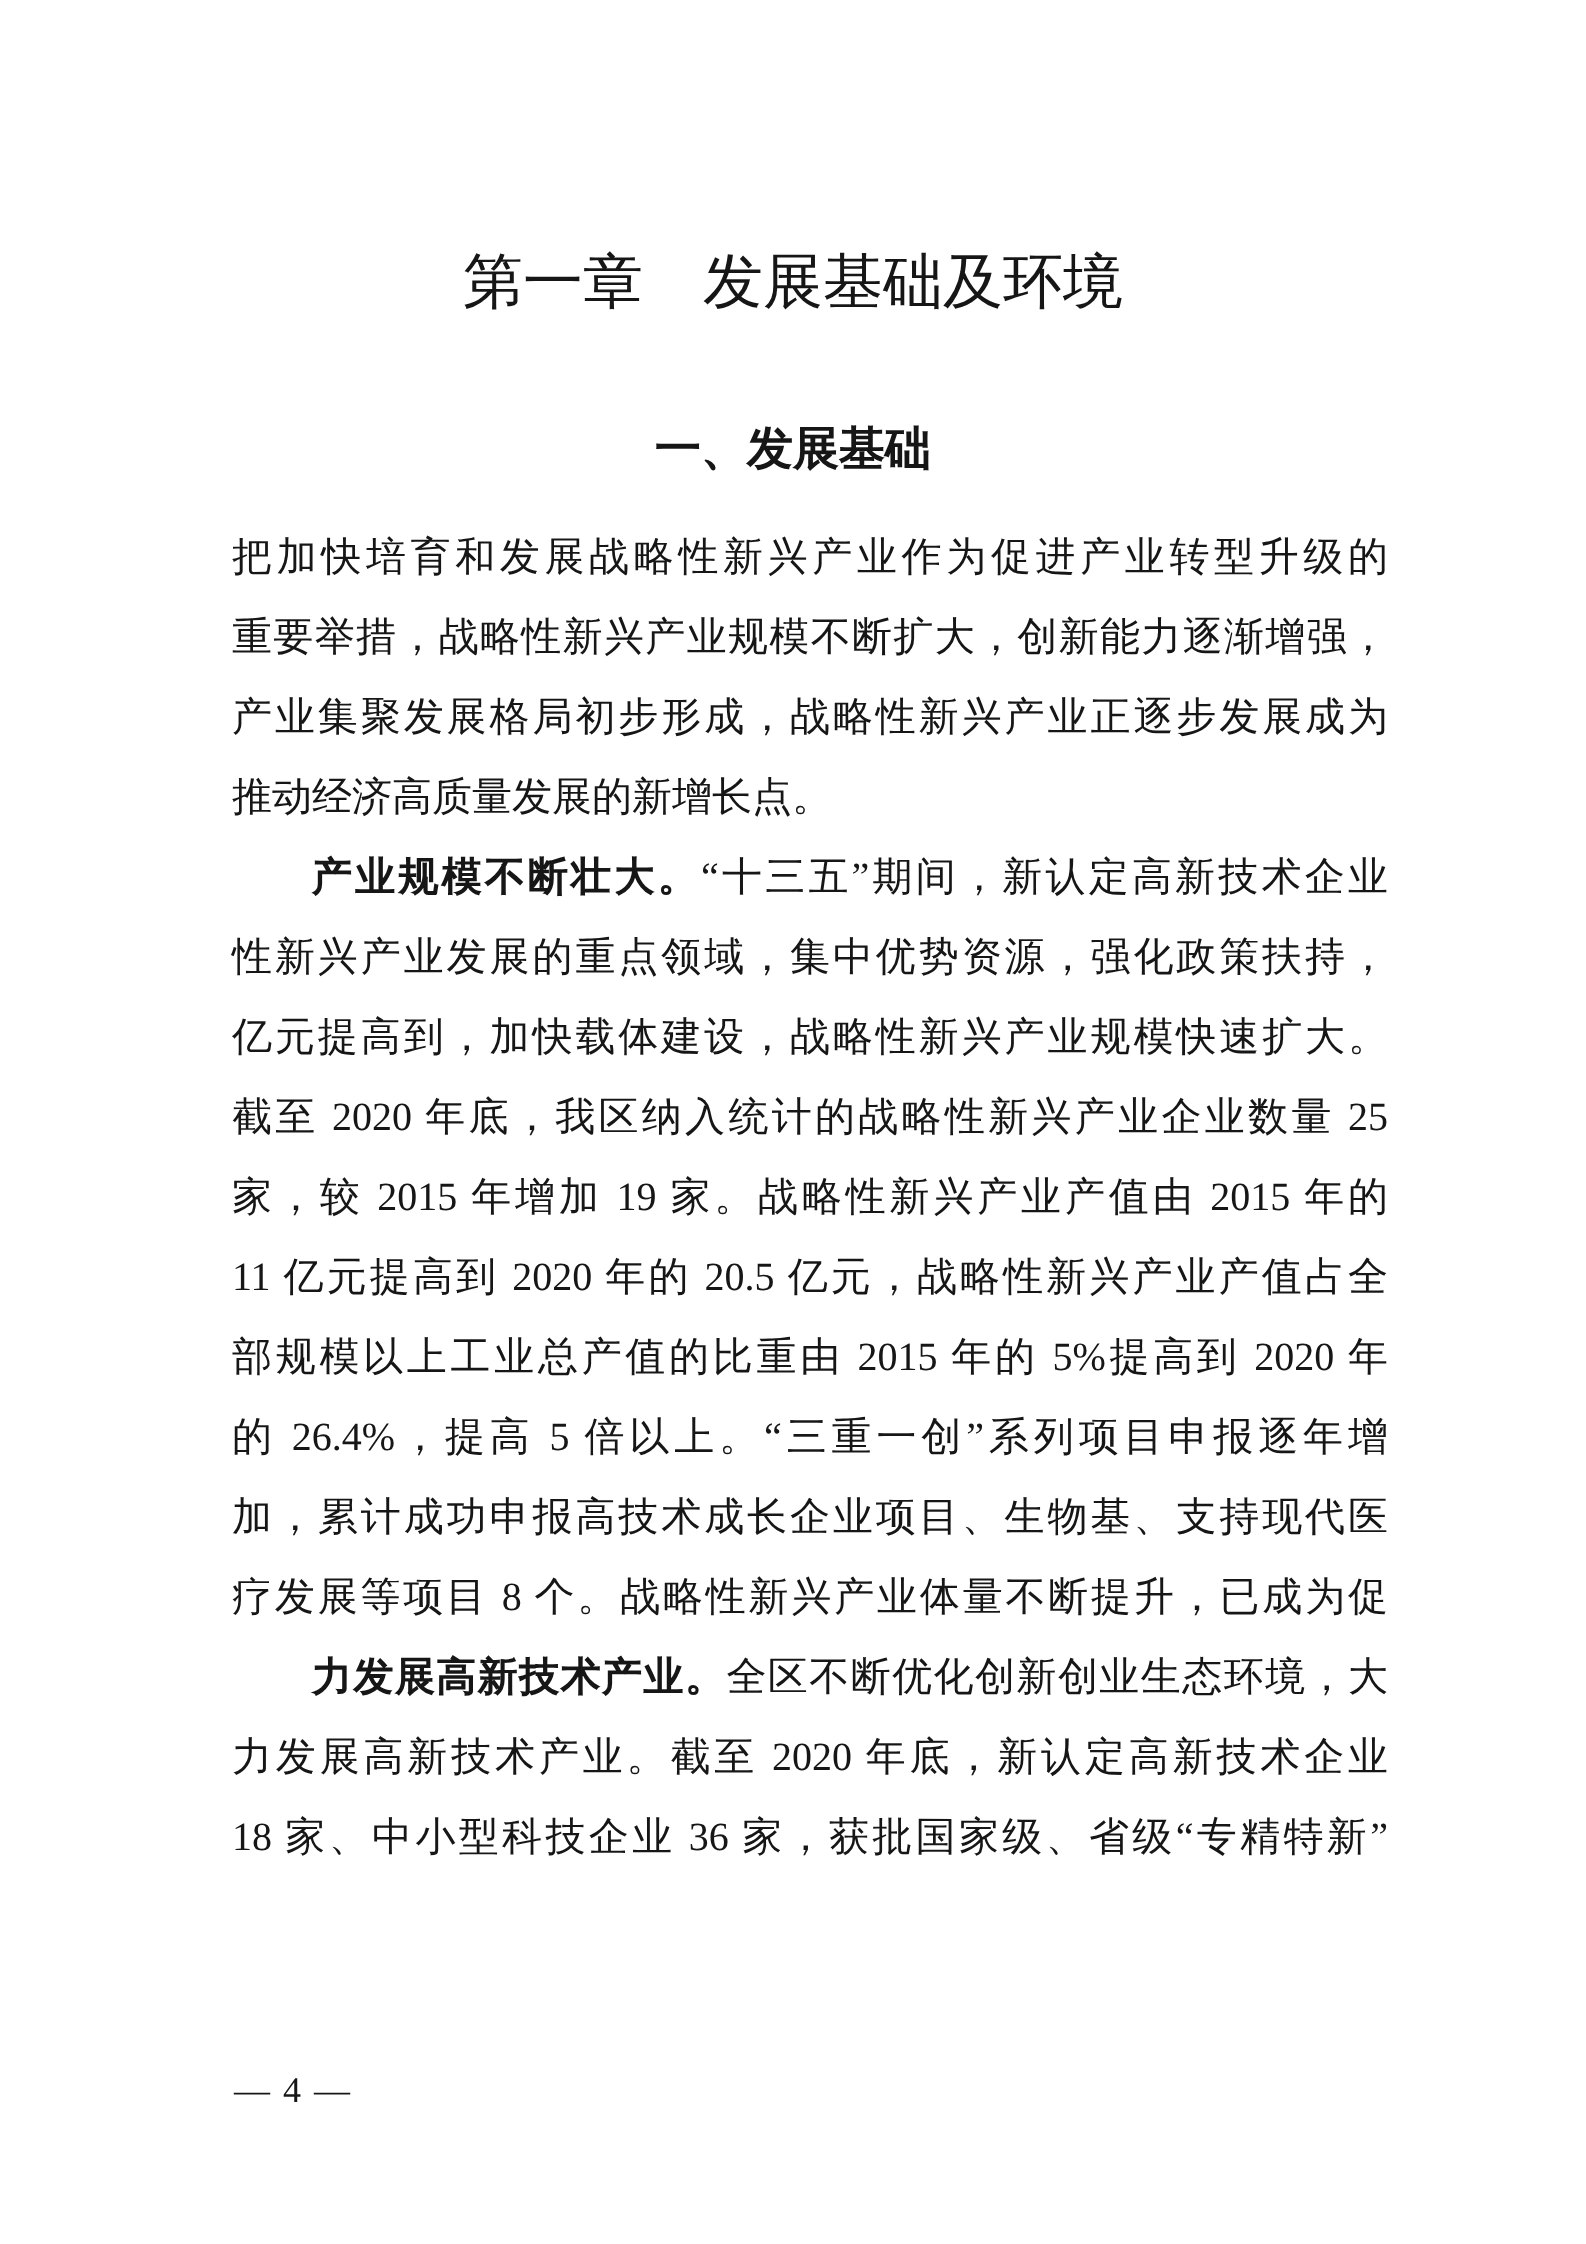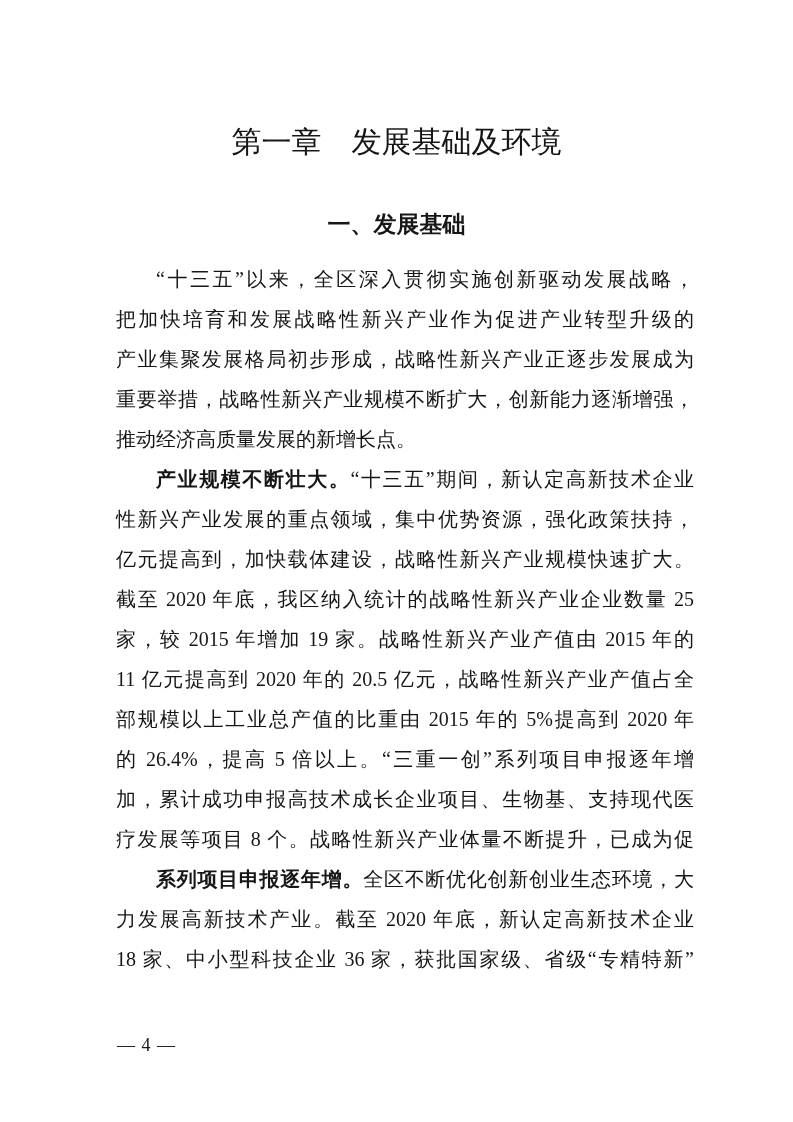--- a/index.html
+++ b/index.html
@@ -71,39 +71,38 @@
 </head>
 <body>
 
 <div class="page">
   <h1 class="chapter-title">第一章　发展基础及环境</h1>
 
   <h2 class="section-heading">一、发展基础</h2>
 
   <div class="doc-body">
       <div class="paragraph">
-        <div class="bline indent"><span>“十三五”以来，全区深入贯彻实施创新驱动发展战略，</span></div>
         <div class="bline"><span>把加快培育和发展战略性新兴产业作为促进产业转型升级的</span></div>
+        <div class="bline"><span>重要举措，战略性新兴产业规模不断扩大，创新能力逐渐增强，</span></div>
         <div class="bline"><span>产业集聚发展格局初步形成，战略性新兴产业正逐步发展成为</span></div>
-        <div class="bline"><span>重要举措，战略性新兴产业规模不断扩大，创新能力逐渐增强，</span></div>
         <div class="bline final"><span>推动经济高质量发展的新增长点。</span></div>
       </div>
       <div class="paragraph">
         <div class="bline indent"><b class="lead">产业规模不断壮大。</b><span>“十三五”期间，新认定高新技术企业</span></div>
         <div class="bline"><span>性新兴产业发展的重点领域，集中优势资源，强化政策扶持，</span></div>
         <div class="bline"><span>亿元提高到，加快载体建设，战略性新兴产业规模快速扩大。</span></div>
         <div class="bline"><span>截至 2020 年底，我区纳入统计的战略性新兴产业企业数量 25</span></div>
         <div class="bline"><span>家，较 2015 年增加 19 家。战略性新兴产业产值由 2015 年的</span></div>
         <div class="bline"><span>11 亿元提高到 2020 年的 20.5 亿元，战略性新兴产业产值占全</span></div>
         <div class="bline"><span>部规模以上工业总产值的比重由 2015 年的 5%提高到 2020 年</span></div>
         <div class="bline"><span>的 26.4%，提高 5 倍以上。“三重一创”系列项目申报逐年增</span></div>
         <div class="bline"><span>加，累计成功申报高技术成长企业项目、生物基、支持现代医</span></div>
         <div class="bline"><span>疗发展等项目 8 个。战略性新兴产业体量不断提升，已成为促</span></div>
       </div>
       <div class="paragraph">
-        <div class="bline indent"><b class="lead">系列项目申报逐年增。</b><span>全区不断优化创新创业生态环境，大</span></div>
+        <div class="bline indent"><b class="lead">力发展高新技术产业。</b><span>全区不断优化创新创业生态环境，大</span></div>
         <div class="bline"><span>力发展高新技术产业。截至 2020 年底，新认定高新技术企业</span></div>
         <div class="bline"><span>18 家、中小型科技企业 36 家，获批国家级、省级“专精特新”</span></div>
       </div>
     </div>
 
   <div class="page-number">— 4 —</div>
 </div>
 
 </body></html>

